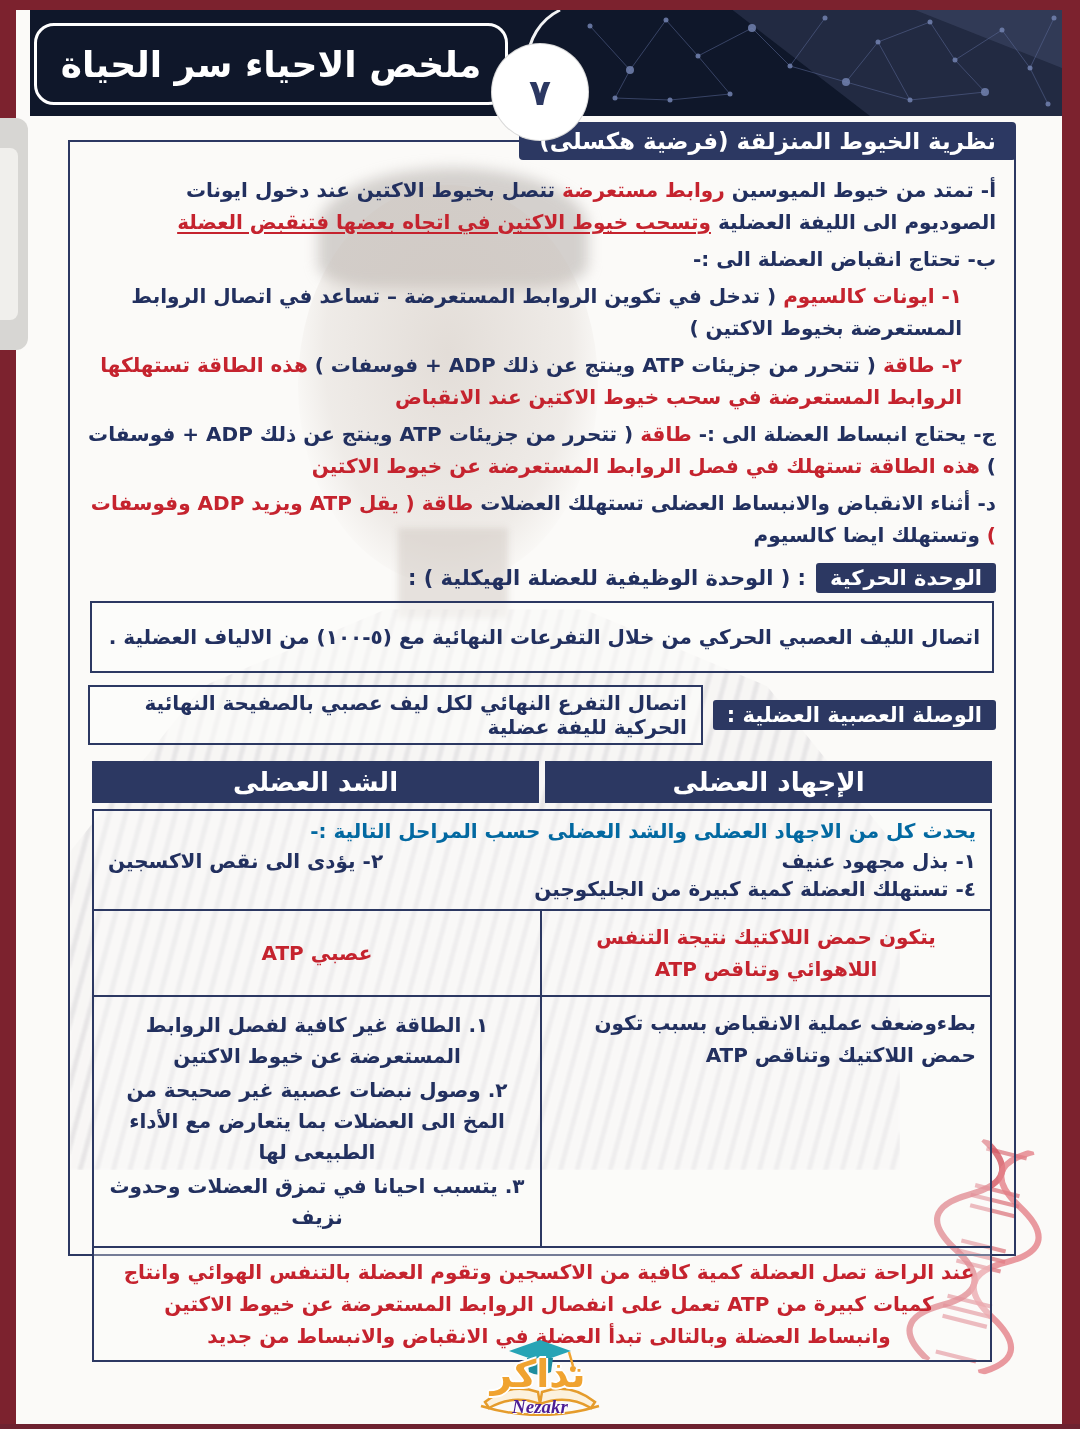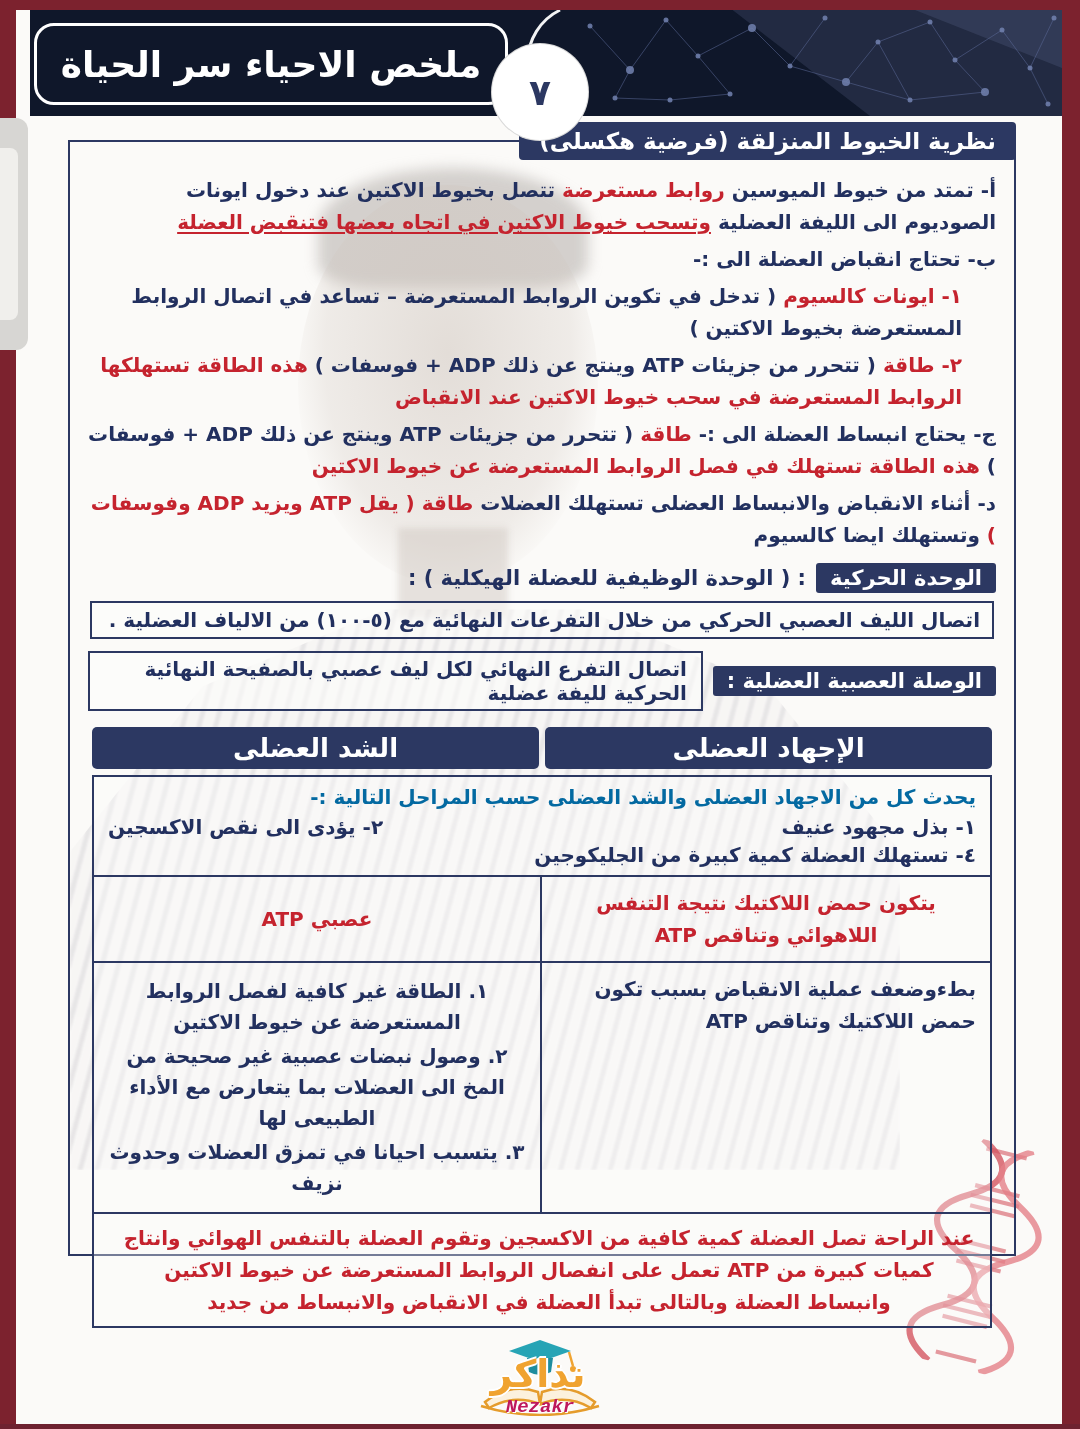--- a/index.html
+++ b/index.html
@@ -41,50 +41,50 @@
   .section-title{position:absolute;top:-20px;right:-2px;height:38px;background:#2c3862;color:#fff;font-size:23px;
                  font-weight:bold;display:flex;align-items:center;justify-content:center;padding:0 20px;border-radius:4px;direction:rtl;}
   .content{padding:32px 18px 0 18px;direction:rtl;text-align:right;}
   .para{font-size:20px;font-weight:bold;line-height:1.6;margin-bottom:5px;color:#22305f;}
   .para.sub{padding-right:34px;}
   .c-navy{color:#22305f;} .c-red{color:#c5232e;} .u{text-decoration:underline;text-underline-offset:3px;}
 
   .inline-row{display:flex;align-items:center;gap:10px;margin:12px 0 8px 0;flex-wrap:nowrap;}
   .nlabel{background:#2c3862;color:#fff;padding:3px 14px;font-size:21px;font-weight:bold;border-radius:3px;white-space:nowrap;}
   .tail{font-size:21px;font-weight:bold;color:#22305f;}
-  .defbox{border:2px solid #2c3862;padding:5px 12px;font-size:20px;font-weight:bold;color:#22305f;
+  .defbox{border:2px solid #2c3862;padding:22px 12px;font-size:20px;font-weight:bold;color:#22305f;
           margin:2px 2px 12px 2px;background:rgba(253,253,252,.55);}
   .inline-box{border:2px solid #2c3862;padding:4px 14px;font-size:20px;font-weight:bold;color:#22305f;background:rgba(253,253,252,.55);}
 
   
   .muscle-table{margin:16px 4px 0 4px;direction:rtl;}
   .thead{display:grid;grid-template-columns:1fr 1fr;gap:6px;}
-  .th{background:#2c3862;color:#fff;font-size:26px;font-weight:bold;text-align:center;padding:6px 0;border-radius:5px;}
+  .th{background:#2c3862;color:#fff;font-size:26px;font-weight:bold;text-align:center;padding:6px 0;border-radius:0;}
   .tbody{border:2px solid #2c3862;margin-top:6px;background:rgba(253,253,252,.35);}
   .row-span{padding:8px 14px;border-bottom:2px solid #2c3862;}
   .row-grid{display:grid;grid-template-columns:1fr 1fr;border-bottom:2px solid #2c3862;}
   .row-grid.last, .row-span.last{border-bottom:none;margin-left:14px;}
   .cell{padding:10px 14px;}
   .cell-l{border-right:2px solid #2c3862;}
   .t-navy{color:#22305f;} .t-red{color:#c5232e;}
   .intro-line{font-size:20px;font-weight:bold;color:#0369a1;}
   .stages{display:flex;flex-wrap:wrap;justify-content:space-between;gap:4px 14px;margin-top:6px;}
   .stage{font-size:20px;font-weight:bold;color:#22305f;white-space:nowrap;}
   .center{text-align:center;} .vcenter{display:flex;align-items:center;justify-content:center;}
   .cell-text{font-size:20px;font-weight:bold;line-height:1.6;}
   .li3{display:block;text-align:center;font-size:20px;font-weight:bold;color:#22305f;line-height:1.55;margin:3px 0;}
 
   
   .brand{position:absolute;left:0;right:0;top:1336px;z-index:3;display:flex;justify-content:center;}
   .brand-inner{position:relative;width:230px;height:90px;text-align:center;}
   .brand-inner svg{position:absolute;left:40px;top:0;}
   .brand-ar{position:absolute;left:0;right:4px;top:16px;font-size:38px;font-weight:bold;color:#f0a330;z-index:2;
             text-shadow:2px 0 #fff,-2px 0 #fff,0 2px #fff,0 -2px #fff,1px 1px #fff,-1px -1px #fff;}
-  .brand-en{position:absolute;left:0;right:0;top:60px;font-family:Liberation Mono, monospace;font-style:italic;font-weight:bold;
-            font-size:19px;color:#be185d;z-index:2;text-shadow:1px 1px #fff;}
+  .brand-en{position:absolute;left:0;right:0;top:60px;font-family:Liberation Serif, serif;font-style:italic;font-weight:bold;
+            font-size:19px;color:#4c1d95;z-index:2;text-shadow:1px 1px #fff;}
 </style>
 </head>
 <body>
 
 <div class="canvas">
 
   <div class="edge-top"></div>
   <div class="edge-left"></div>
   <div class="edge-right"></div>
   <div class="edge-bottom"></div>

